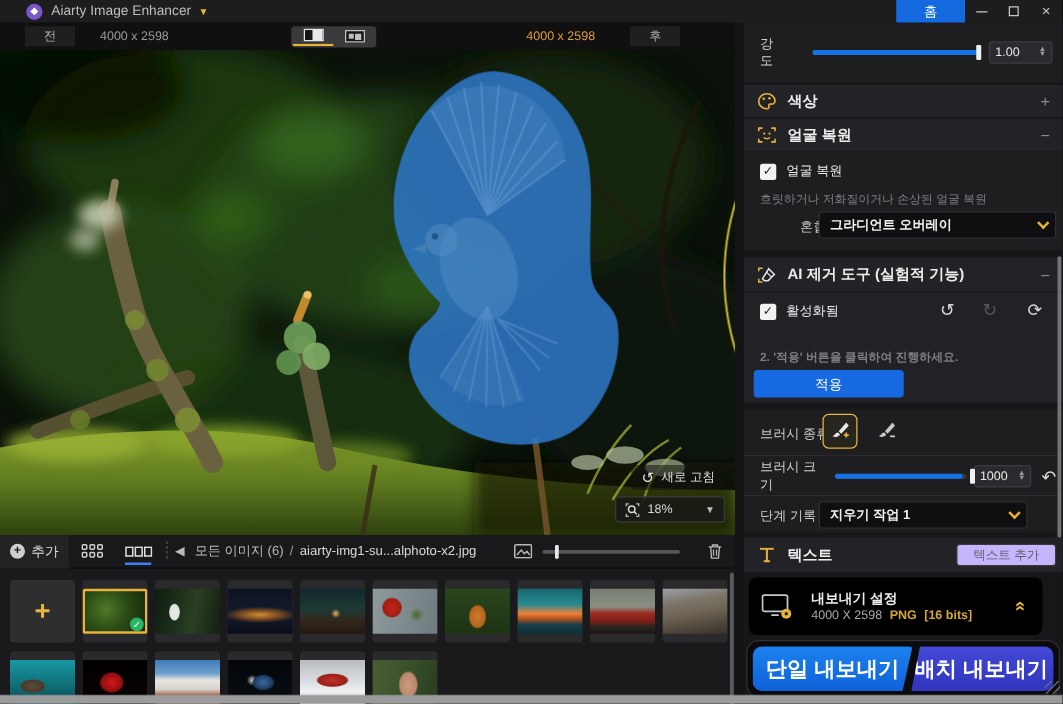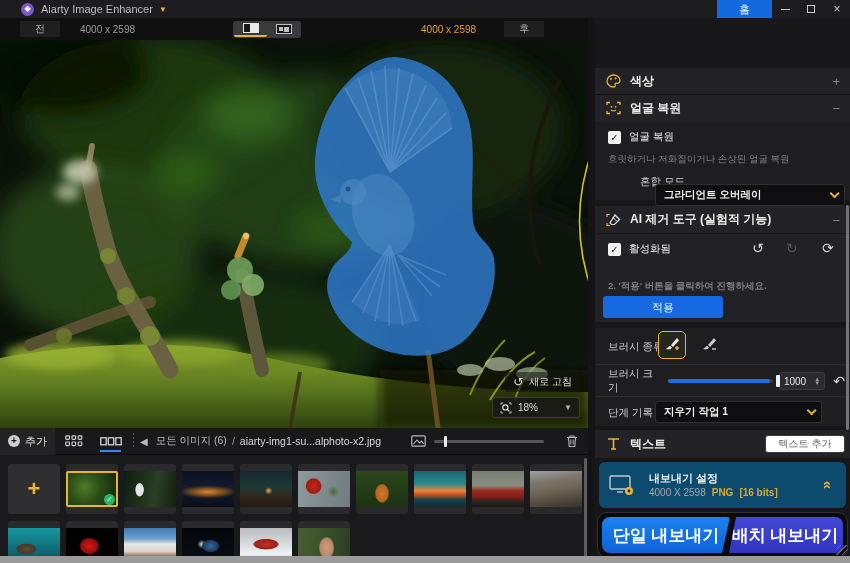--- a/index.html
+++ b/index.html
@@ -120,23 +120,23 @@
   .dd-chev { position:absolute; right:8px; width:7px; height:7px; border-right:2px solid #e8b339;
     border-bottom:2px solid #e8b339; transform:rotate(45deg) translateY(-3px); }
   .hist-icons { color:#d8d8d8; font-size:14px; line-height:1; }
   .hist-icons.dim { color:#55555a; }
   .btn { border-radius:3px; display:flex; align-items:center; justify-content:center;
     color:#fff; font-size:11px; font-weight:normal; }
   .btn-apply { background:#1669e1; }
   .btn-done { background:#5b6b8d; }
   .brush-btn { width:28px; height:28px; border-radius:5px; display:flex; align-items:center; justify-content:center; }
   .brush-btn.sel { border:1.5px solid #e8b339; background:#26261e; }
-  .disabled-btn { position:absolute; background:#ffffff; border:1px solid #39393d; color:#5f5f65;
+  .disabled-btn { position:absolute; background:#c4b5fd; border:1px solid #39393d; color:#5f5f65;
     font-size:10px; border-radius:3px; display:flex; align-items:center; justify-content:center; }
-  .exp-card { position:absolute; left:4px; right:4px; background:#0c4a6e; border-radius:6px; }
+  .exp-card { position:absolute; left:4px; right:16px; background:#000000; border-radius:6px; }
   .exp-title { color:#ececec; font-size:11px; font-weight:bold; }
   .exp-dims { color:#a8a8ac; font-size:10px; }
   .exp-fmt { color:#d8a832; font-size:10px; font-weight:bold; }
   .exp-chevs { position:absolute; right:14px; top:50%; transform:translateY(-50%) rotate(90deg);
     color:#e8b339; font-size:15px; font-weight:bold; }
   .exp-frame { position:absolute; left:2px; right:2px; background:#0b0b0d; border:1px solid #303034; border-radius:10px; }
   .exp-btn { position:absolute; top:4px; bottom:4px; display:flex; align-items:center;
     justify-content:center; color:#fff; font-size:17px; font-weight:bold; }
   .exp-single { left:4px; width:128px; background:linear-gradient(#1b82ee,#0f62d8);
     border-radius:8px 3px 3px 8px; clip-path:polygon(0 0,100% 0,calc(100% - 8px) 100%,0 100%); }
@@ -411,20 +411,36 @@
           </div>
         </div>
       <div class="thumb-scroll"></div>
     </div>
   </div>
 
   <div class="gutter"></div>
 
   <div class="panel">
 
+    <div class="sec bg-sub" style="top:0; height:48px;">
+      <div class="row-flex" style="padding:0 8px 0 13px;">
+        <span class="p-label">강도</span>
+        <div class="slider" style="width:137px; margin-left:22px;">
+          <div class="fill" style="width:100%;"></div>
+            <div class="sthumb" style="left:131px;"></div>
+        </div>
+        <div class="spin" style="width:52px; margin-left:8px;">
+          <span class="val">1.00</span>
+          <span class="arrows">
+              <span>▲</span>
+              <span>▼</span>
+            </span>
+        </div>
+      </div>
+    </div>
 
     <div class="sec bg-row" style="top:50px; height:26px;">
       <div class="row-flex" style="padding-left:10px;">
         <span class="sec-icon">
           <svg width="15" height="14" viewBox="0 0 15 14">
               <path d="M7.5,1 C11,1 14,3.5 14,6.5 C14,9 12,9.5 10.5,9.2 C9.3,9 8.8,9.8 9.2,10.8 C9.6,11.9 8.9,13 7.5,13 C4,13 1,10.5 1,7 C1,3.5 4,1 7.5,1 Z" fill="none" stroke="#e8b339" stroke-width="1.3"></path>
               <circle cx="5" cy="5" r="1" fill="#e8b339"></circle>
               <circle cx="9.5" cy="4.5" r="1" fill="#e8b339"></circle>
             </svg>
         </span>
@@ -449,21 +465,21 @@
       <span class="p-toggle">−</span>
     </div>
 
     <div class="sec bg-sub" style="top:103px; height:79px;">
       <div class="row-flex" style="position:absolute; top:7px; left:13px; height:18px;">
         <span class="checkbox">✓</span>
         <span class="p-label" style="color:#ececec;">얼굴 복원</span>
       </div>
       <div class="desc" style="position:absolute; top:32px; left:13px;">흐릿하거나 저화질이거나 손상된 얼굴 복원</div>
       <span class="p-label" style="position:absolute; top:54px; left:13px;margin-left:32px;">혼합 모드</span>
-      <div class="dropdown" style="top:63px; left:60px; width:190px;">
+      <div class="dropdown" style="top:48px; left:60px; width:190px;">
         <span class="dd-val">그라디언트 오버레이</span>
         <span class="dd-chev"></span>
       </div>
     </div>
 
     <div class="sec bg-row" style="top:188px; height:27px;">
       <div class="row-flex" style="padding-left:10px;">
         <span class="sec-icon">
           <svg width="15" height="14" viewBox="0 0 15 14">
               <path d="M1,4 V1.5 H4 M1,10 V12.5 H4" stroke="#e8b339" stroke-width="1.2" fill="none"></path>

